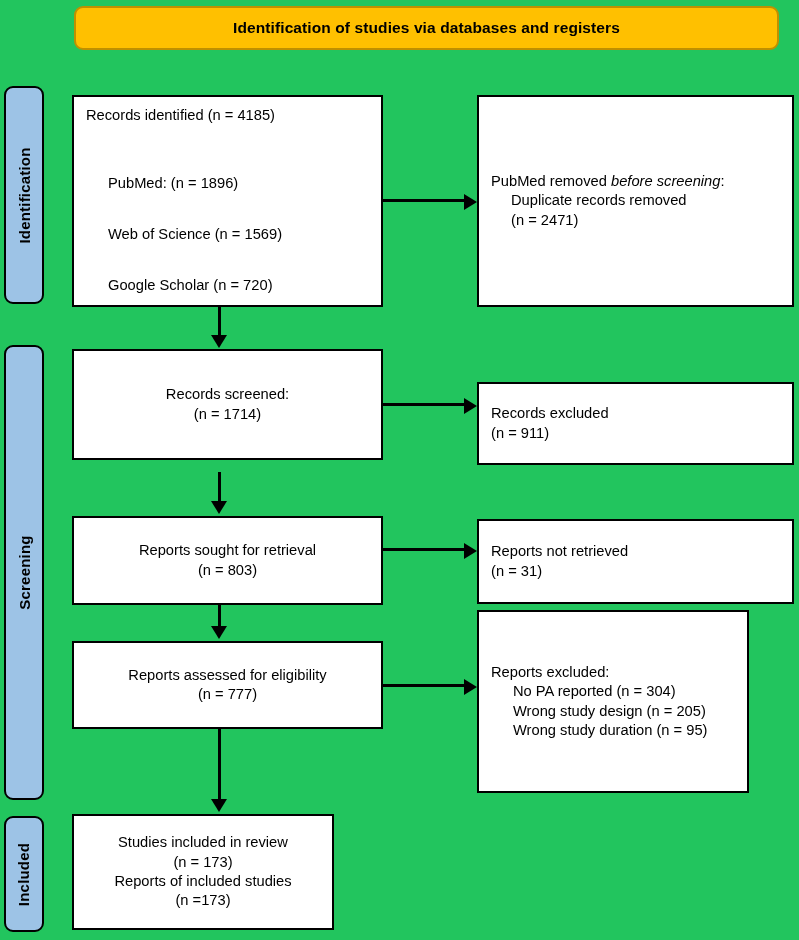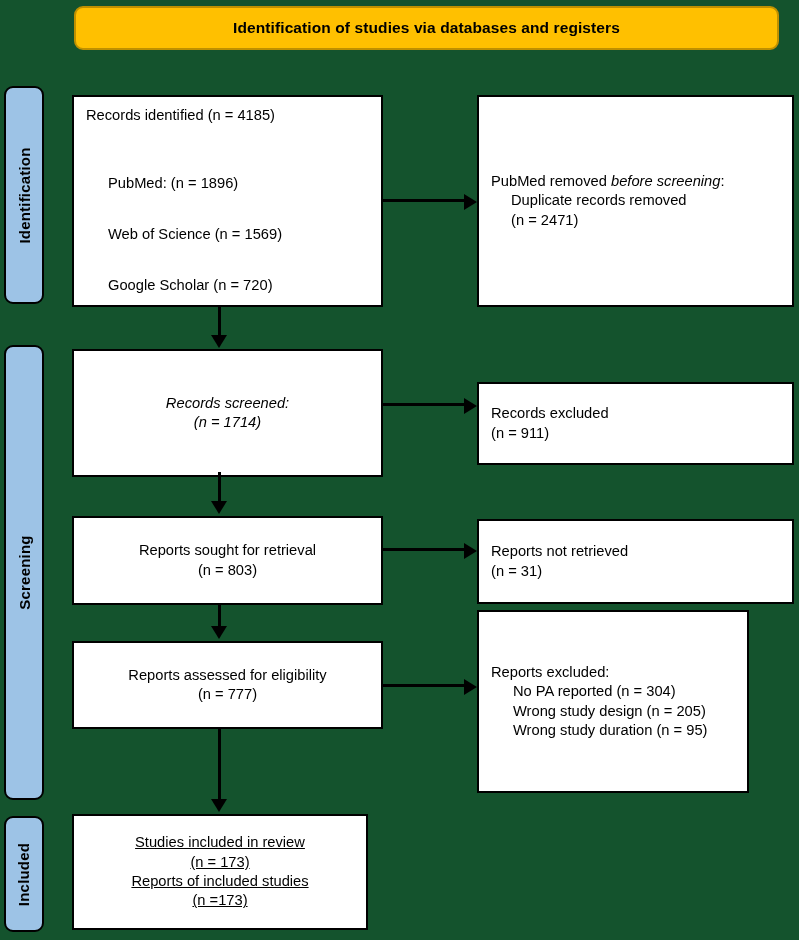--- a/index.html
+++ b/index.html
@@ -8,21 +8,21 @@
     background: #ffffff;
   }
   body {
     font-family: "Liberation Sans", sans-serif;
     color: #000000;
   }
   #canvas {
     position: relative;
     width: 799px;
     height: 940px;
-    background: #14532d;
+    background: #22c55e;
     overflow: hidden;
   }
 
   
   .header-banner {
     position: absolute;
     left: 74px;
     top: 6px;
     width: 705px;
     height: 44px;
@@ -87,24 +87,24 @@
   }
   .flow-box.centered .line { text-align: center; }
   .flow-box.lefted   .line { text-align: left; }
   .line.indent   { padding-left: 22px; }
   .line.indent-s { padding-left: 20px; }
   .line.gap      { margin-top: 16px; }
   .line .ital    { font-style: italic; }
 
   
   #box-identified   { left: 72px; top: 95px;  width: 311px; height: 212px; gap: 32px; }
-  #box-screened     { left: 72px; top: 349px; width: 311px; height: 128px; font-style: italic; }
+  #box-screened     { left: 72px; top: 349px; width: 311px; height: 111px; }
   #box-sought       { left: 72px; top: 516px; width: 311px; height: 89px;  }
   #box-assessed     { left: 72px; top: 641px; width: 311px; height: 88px;  }
-  #box-included     { left: 72px; top: 814px; width: 296px; height: 116px; text-decoration: underline; }
+  #box-included     { left: 72px; top: 814px; width: 262px; height: 116px; }
 
   
   #box-removed      { left: 477px; top: 95px;  width: 317px; height: 212px; }
   #box-excluded     { left: 477px; top: 362px; width: 317px; height: 83px; margin-top: 20px;  }
   #box-notretrieved { left: 477px; top: 506px; width: 317px; height: 85px; margin-top: 13px;  }
   #box-repexcluded  { left: 477px; top: 610px; width: 272px; height: 183px; }
 
   
   .conn {
     position: absolute;

